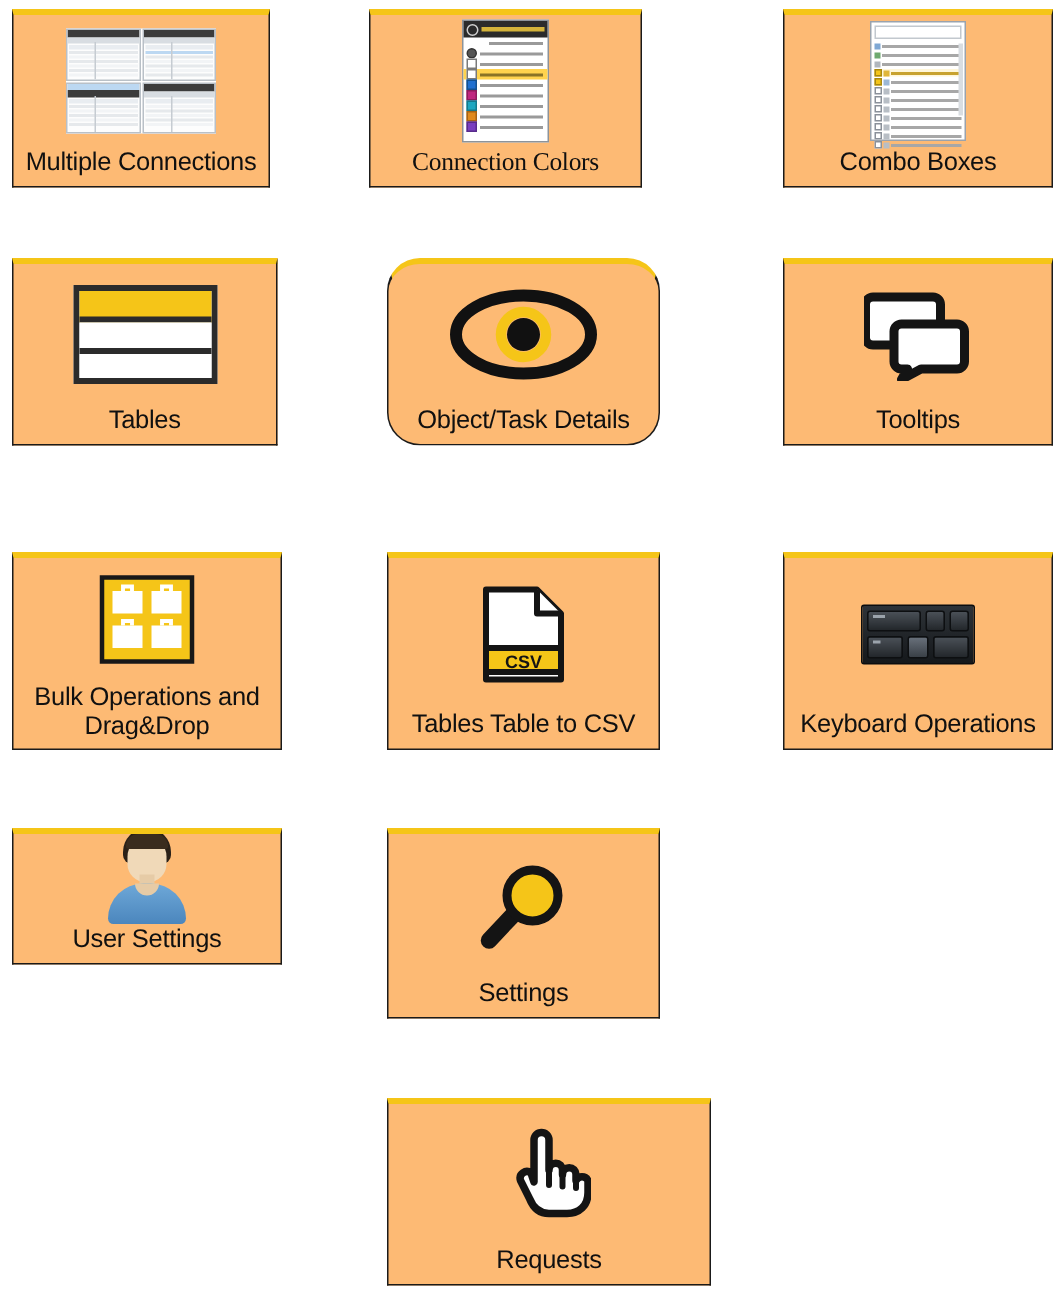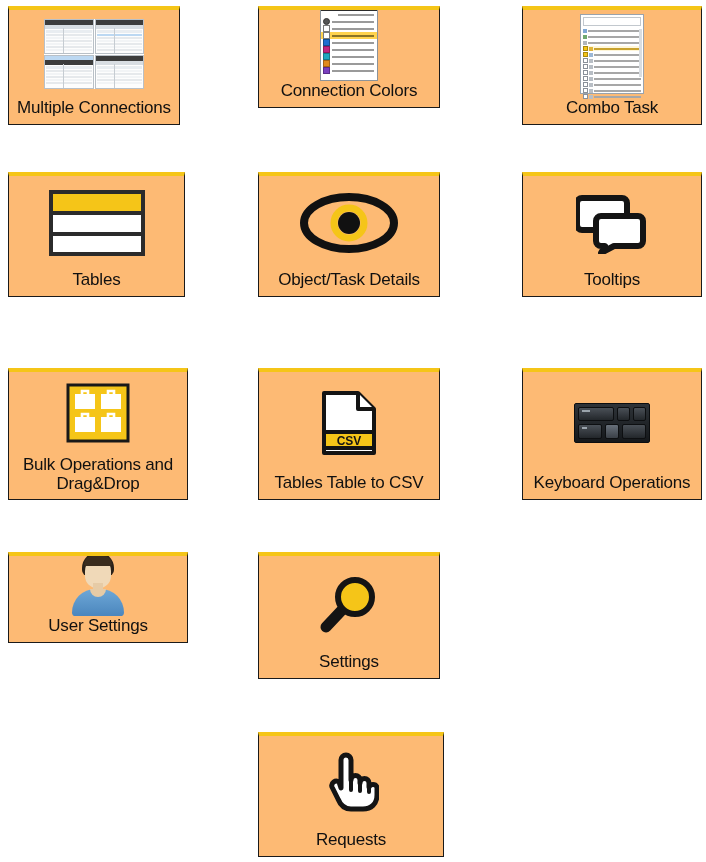--- a/index.html
+++ b/index.html
@@ -148,21 +148,21 @@
             <div class="row alt"></div>
           <div class="row"></div>
             <div class="row alt"></div>
           <div class="split"></div>
           </div>
       </div>
     </div>
     <div class="card-label">Multiple Connections</div>
   </div>
 
-  <div class="card" style="left:258px;top:6px;width:182px;height:102px;">
+  <div class="card" style="left:246px;top:6px;width:182px;height:119px;font-family:Liberation Serif, serif;">
     <div class="icon-wrap">
       <div class="ccmenu">
         <div class="title">
             <i></i>
             <b></b>
           </div>
         <div class="mi">
             <span class="sw" style="visibility:hidden"></span>
             <span class="tx" style="margin-left:6px"></span>
           </div>
@@ -260,35 +260,35 @@
             <span class="tx"></span>
           </div>
         <div class="li">
             <span class="ck"></span>
             <span class="ic" style="background:#b8bec5"></span>
             <span class="tx"></span>
           </div>
         <div class="scroll"></div>
       </div>
     </div>
-    <div class="card-label">Combo Task</div>
+    <div class="card-label">Combo Boxes</div>
   </div>
 
   <div class="card" style="left:8px;top:172px;width:177px;height:125px;">
     <div class="icon-wrap">
       <div class="tbl">
         <div class="hrow"></div>
           <div class="brow"></div>
           <div class="brow"></div>
       </div>
     </div>
     <div class="card-label">Tables</div>
   </div>
 
-  <div class="card" style="left:258px;top:172px;width:182px;height:125px;">
+  <div class="card" style="left:258px;top:172px;width:182px;height:125px;border-radius:22px;">
     <div class="icon-wrap">
       <svg class="svgicon" width="110" height="64" viewBox="0 0 110 64">
         <ellipse cx="55" cy="32" rx="45" ry="26" fill="none" stroke="#111" stroke-width="8"></ellipse>
         <circle cx="55" cy="32" r="15" fill="none" stroke="#F5C518" stroke-width="7"></circle>
         <circle cx="55" cy="32" r="11" fill="#111"></circle>
       </svg>
     </div>
     <div class="card-label">Object/Task Details</div>
   </div>
 
@@ -378,21 +378,21 @@
     <div class="icon-wrap">
       <svg class="svgicon" width="64" height="64" viewBox="0 0 64 64">
         <line x1="25" y1="38" x2="9" y2="55" stroke="#141414" stroke-width="11" stroke-linecap="round"></line>
         <circle cx="38" cy="25" r="17" fill="#F5C518" stroke="#141414" stroke-width="6"></circle>
       </svg>
     </div>
     <div class="card-label">Settings</div>
   </div>
 
 
-  <div class="card" style="left:258px;top:732px;width:186px;height:125px;">
+  <div class="card" style="left:258px;top:732px;width:216px;height:125px;">
     <div class="icon-wrap">
       <svg class="svgicon" width="56" height="66" viewBox="0 0 56 66">
         <path d="M18 38 V10 a5 5 0 0 1 10 0 v20
                  a4.5 4.5 0 0 1 9 0 v3
                  a4.5 4.5 0 0 1 9 0 v4
                  a4.5 4.5 0 0 1 8 0 v8
                  c0 9 -6 14 -14 14
                  h-12 c-7 0 -11 -5 -13 -10
                  l-6 -12 a4.5 4.5 0 0 1 7 -5 z" fill="#ffffff" stroke="#141414" stroke-width="5" stroke-linejoin="round" stroke-linecap="round"></path>
         <path d="M28 32 v8 M37 34 v7 M46 37 v5" fill="none" stroke="#141414" stroke-width="4" stroke-linecap="round"></path>

